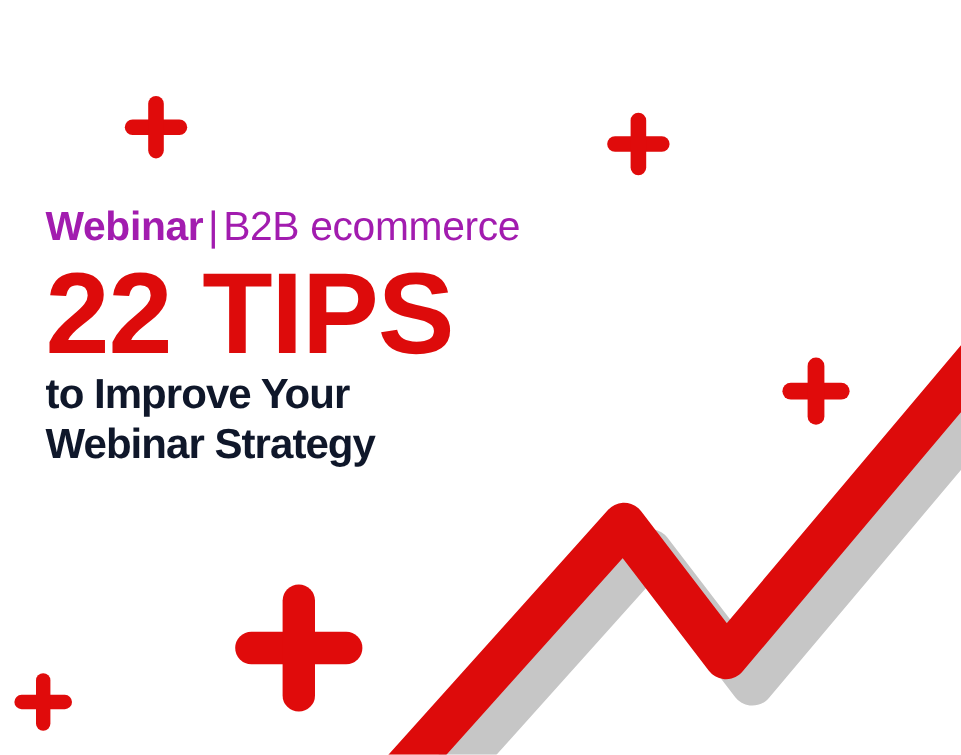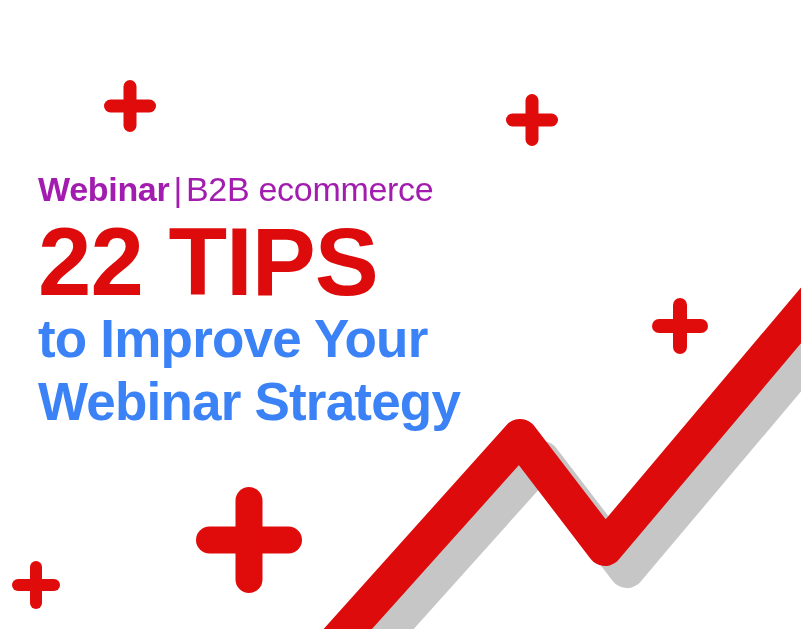--- a/index.html
+++ b/index.html
@@ -101,24 +101,24 @@
     font-size: 96px;
     line-height: 0.92;
     font-weight: 700;
     color: #DD0B0B;
     letter-spacing: -1px;
     margin: 12px 0 2px 0;
     white-space: nowrap;
   }
 
   #subhead {
-    font-size: 53px;
+    font-size: 35px;
     line-height: 1.18;
     font-weight: 700;
-    color: #3b82f6;
+    color: #0f172a;
     letter-spacing: -0.8px;
     margin: 0;
   }
   #subhead .line { display: block; white-space: nowrap; }
 </style>
 </head>
 <body>
 
 <div id="banner">
 

